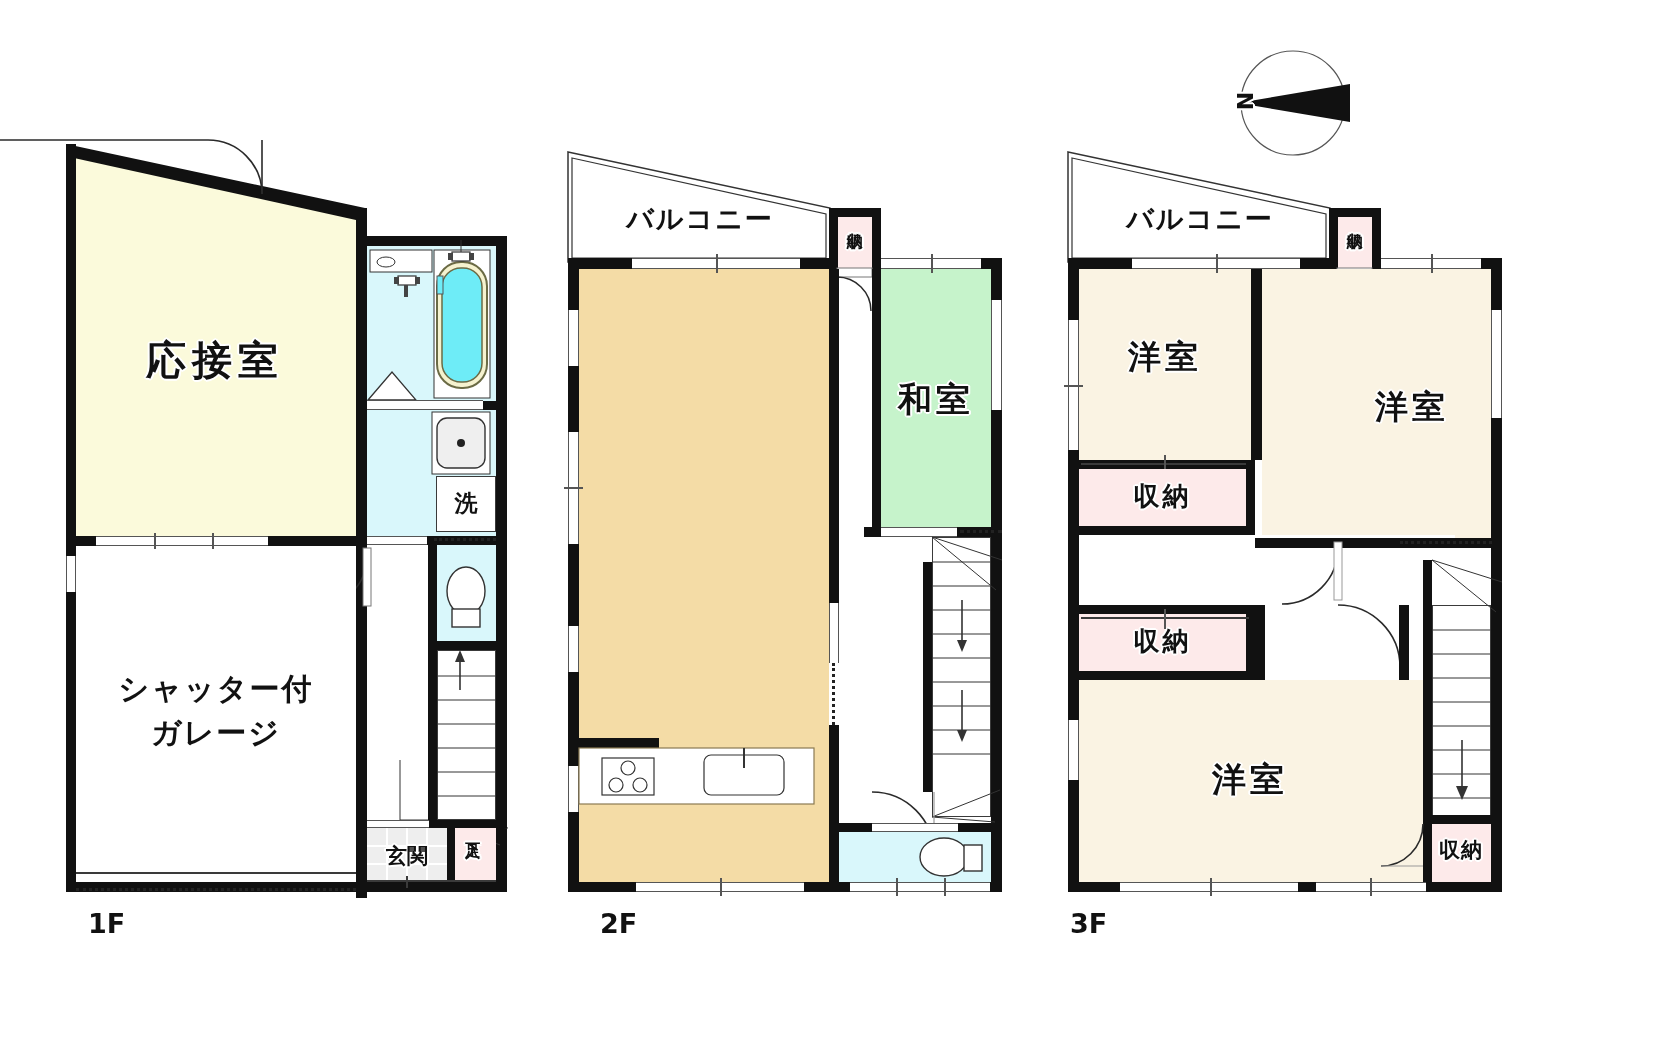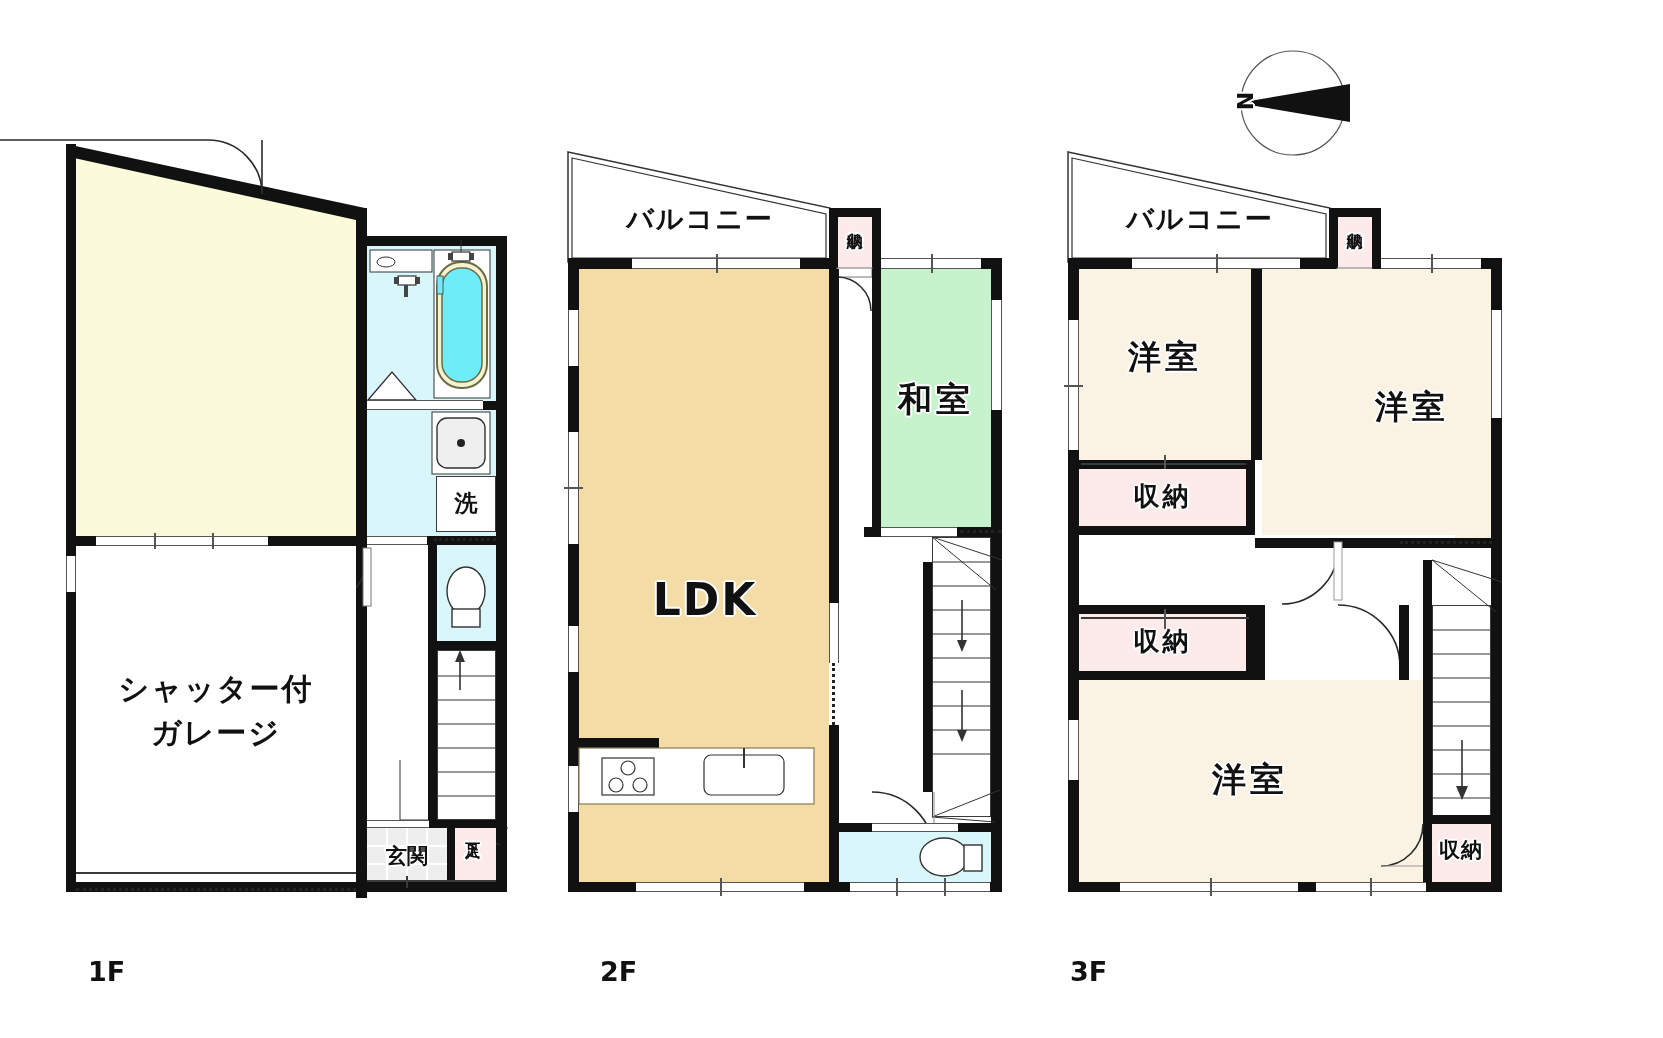--- a/index.html
+++ b/index.html
@@ -11,21 +11,21 @@
   
   .wall{position:absolute;background:#111111;}
   .room{position:absolute;box-sizing:border-box;}
   .lbl{position:absolute;font-weight:700;color:#111;white-space:nowrap;
        text-align:center;line-height:1;
        text-shadow:2px 0 #fff,-2px 0 #fff,0 2px #fff,0 -2px #fff,
                    1.4px 1.4px #fff,-1.4px 1.4px #fff,1.4px -1.4px #fff,-1.4px -1.4px #fff;}
   .lbl.v{writing-mode:vertical-rl;text-orientation:upright;}
   .thin{position:absolute;border:1px solid #3a3a3a;box-sizing:border-box;background:#fff;}
   .thinline{position:absolute;background:#3a3a3a;}
-  .floorlbl{position:absolute;font-size:27px;font-weight:700;color:#111;margin-top:48px;}
+  .floorlbl{position:absolute;font-size:27px;font-weight:700;color:#111;}
 
   
   .win{position:absolute;background:#ffffff;border-top:1.5px solid #555;
        border-bottom:1.5px solid #555;box-sizing:border-box;}
   .win.vert{border-top:none;border-bottom:none;border-left:1.5px solid #555;border-right:1.5px solid #555;}
   .wintick{position:absolute;background:#555;}
 
   svg.ovl{position:absolute;left:0;top:0;overflow:visible;pointer-events:none;}
 
   .dash{position:absolute;border-top:3px dotted #222;}
@@ -36,20 +36,21 @@
 
 <div class="plan" style="left:0;top:0;width:540px;height:1038px;">
 
   <svg class="ovl" width="540" height="960">
     <polygon points="74,152 357,212 357,536 74,536" fill="#fbfadb" stroke="none"></polygon>
 
     <polygon points="66,144 365,208 365,222 74,158" fill="#111"></polygon>
   </svg>
 
   <div class="room" style="left:74px;top:160px;width:283px;height:376px;background:transparent;"></div>
+  <div class="lbl" style="left:90px;top:340px;width:250px;font-size:40px;letter-spacing:6px;">応接室</div>
 
   <div class="wall" style="left:66px;top:144px;width:10px;height:748px;"></div>
   <div class="wall" style="left:496px;top:236px;width:11px;height:656px;"></div>
   <div class="wall" style="left:66px;top:882px;width:441px;height:10px;"></div>
 
   <div class="wall" style="left:356px;top:208px;width:11px;height:690px;"></div>
 
   <div class="wall" style="left:356px;top:236px;width:151px;height:10px;"></div>
 
   <div class="room" style="left:367px;top:246px;width:129px;height:155px;background:#d9f7fb;"></div>
@@ -181,21 +182,20 @@
     <polygon points="32,158 286,214 286,258 32,258" fill="#ffffff" stroke="#333" stroke-width="1.2"></polygon>
   </svg>
   <div class="lbl" style="left:40px;top:205px;width:240px;font-size:27px;letter-spacing:2px;">バルコニー</div>
 
   <div class="wall" style="left:28px;top:258px;width:434px;height:11px;"></div>
   <div class="wall" style="left:28px;top:258px;width:11px;height:634px;"></div>
   <div class="wall" style="left:451px;top:258px;width:11px;height:634px;"></div>
   <div class="wall" style="left:28px;top:882px;width:434px;height:10px;"></div>
 
   <div class="room" style="left:39px;top:269px;width:250px;height:613px;background:#f4dca6;"></div>
-  <div class="lbl" style="left:70px;top:578px;width:190px;font-size:44px;letter-spacing:2px;">LDK</div>
 
   <div class="win" style="left:92px;top:258px;width:168px;height:11px;"></div>
   <div class="wintick" style="left:176px;top:254px;width:1.5px;height:19px;"></div>
   <div class="win vert" style="left:28px;top:310px;width:11px;height:56px;"></div>
   <div class="win vert" style="left:28px;top:432px;width:11px;height:112px;"></div>
   <div class="wintick" style="left:24px;top:487px;width:19px;height:1.5px;"></div>
   <div class="win vert" style="left:28px;top:626px;width:11px;height:46px;"></div>
   <div class="win vert" style="left:28px;top:766px;width:11px;height:46px;"></div>
   <div class="win" style="left:96px;top:882px;width:168px;height:10px;"></div>
   <div class="wintick" style="left:180px;top:878px;width:1.5px;height:18px;"></div>

